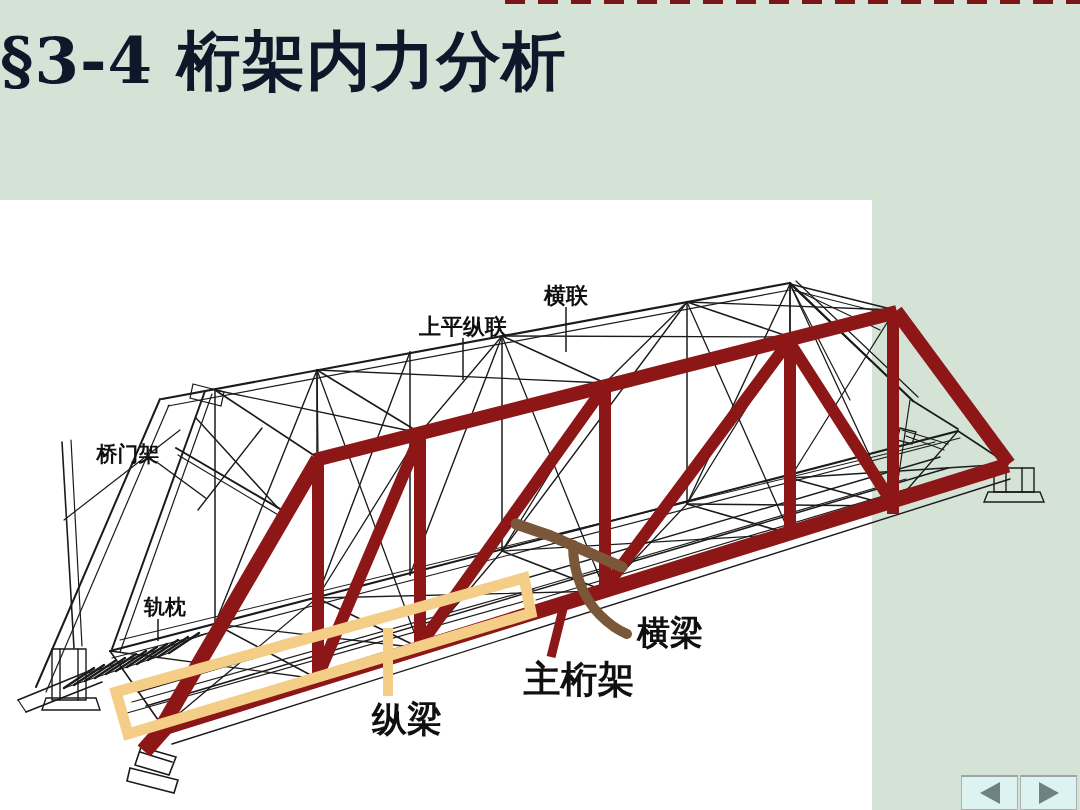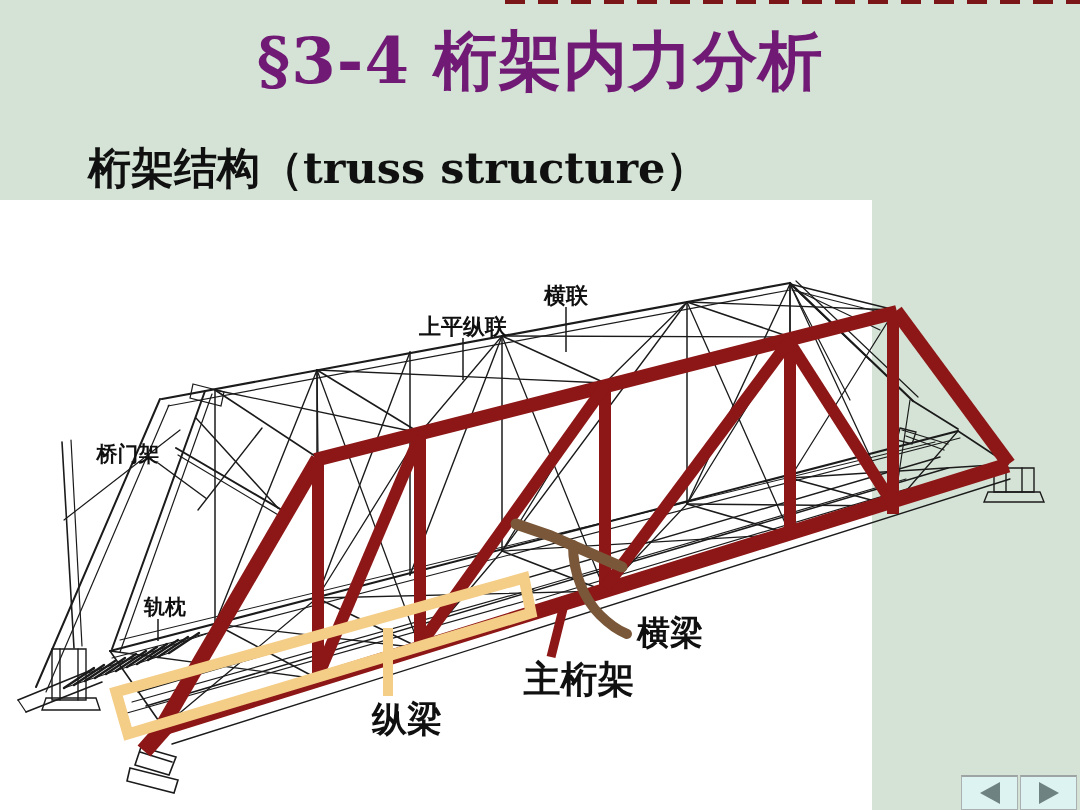--- a/index.html
+++ b/index.html
@@ -6,23 +6,23 @@
   .stage {
     position:relative; width:1080px; height:810px; overflow:hidden;
     background:#D5E3D6;
     font-family:"DejaVu Sans","Liberation Sans",sans-serif;
   }
   .top-marks {
     position:absolute; top:0; left:505px; width:575px; height:4px;
     background:repeating-linear-gradient(90deg,#7A1518 0 20px, transparent 20px 33px);
   }
   .title {
-    position:absolute; top:18px; left:0; width:100%; text-align:center;
+    position:absolute; top:18px; left:0; width:100%; text-align:left;
     font-family:"DejaVu Serif","Liberation Serif",serif;
-    font-size:64px; font-weight:bold; color:#701a75; letter-spacing:1px;
+    font-size:64px; font-weight:bold; color:#0f172a; letter-spacing:1px;
     white-space:nowrap;
   }
   .subtitle {
     position:absolute; top:140px; left:88px;
     font-family:"DejaVu Serif","Liberation Serif",serif;
     font-size:43px; font-weight:bold; color:#101010; white-space:nowrap;
   }
   .canvas {
     position:absolute; top:200px; left:0; width:872px; height:610px;
     background:#FFFFFF;
@@ -52,21 +52,20 @@
 </style>
 </head>
 <body>
 
 <div class="stage">
 
   <div class="top-marks"></div>
 
   <div class="title">§3-4 桁架内力分析</div>
 
-  <div class="subtitle">桁架结构（truss structure）</div>
 
   <div class="canvas">
     <svg width="1080" height="610" viewBox="0 200 1080 610" xmlns="http://www.w3.org/2000/svg">
 
       <g stroke="#1B1B1B" fill="none" stroke-linecap="round">
 
         <path d="M162,399 L790,283" stroke-width="2.2"></path>
         <path d="M168,406 L790,290" stroke-width="1.2"></path>
 
         <path d="M790,283 L913,401" stroke-width="2.2"></path>

